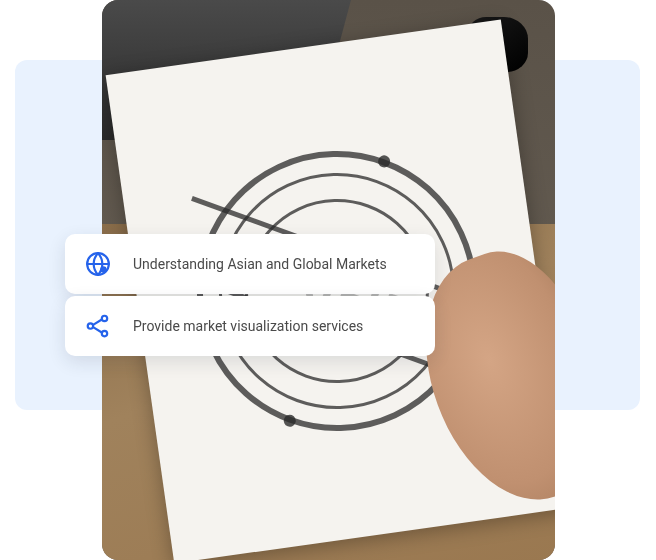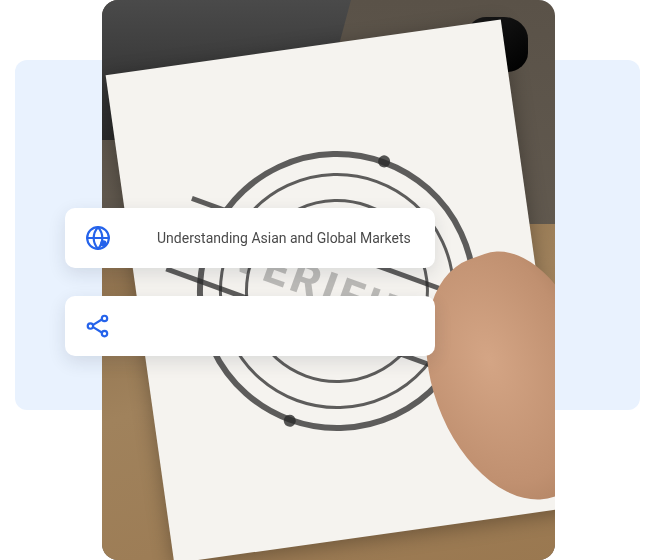--- a/index.html
+++ b/index.html
@@ -152,21 +152,21 @@
       left: 65px;
       width: 370px;
       height: 60px;
       background: #ffffff;
       border-radius: 10px;
       box-shadow: 0 6px 18px rgba(30, 40, 60, 0.12);
       display: flex;
       align-items: center;
       padding: 0 20px;
     }
-    .card.c1 { top: 208px; gap: 24px; }
+    .card.c1 { top: 234px; }
     .card.c2 { top: 296px; }
     
     .card-icon {
       width: 26px;
       height: 26px;
       flex-shrink: 0;
       margin-right: 22px;
       color: #2563eb;
     }
     
@@ -216,13 +216,14 @@
 <div class="card c2">
   <span class="card-icon">
     <svg viewBox="0 0 24 24" fill="none" stroke="currentColor" stroke-width="2" stroke-linecap="round" stroke-linejoin="round">
       <circle cx="5" cy="12" r="2.5"></circle>
       <circle cx="18" cy="5" r="2.5"></circle>
       <circle cx="18" cy="19" r="2.5"></circle>
       <path d="M7.5 11 L15.5 6"></path>
       <path d="M7.5 13 L15.5 18"></path>
     </svg>
   </span>
+  <span class="card-label">Provide market visualization services</span>
 </div>
 
 </body></html>

